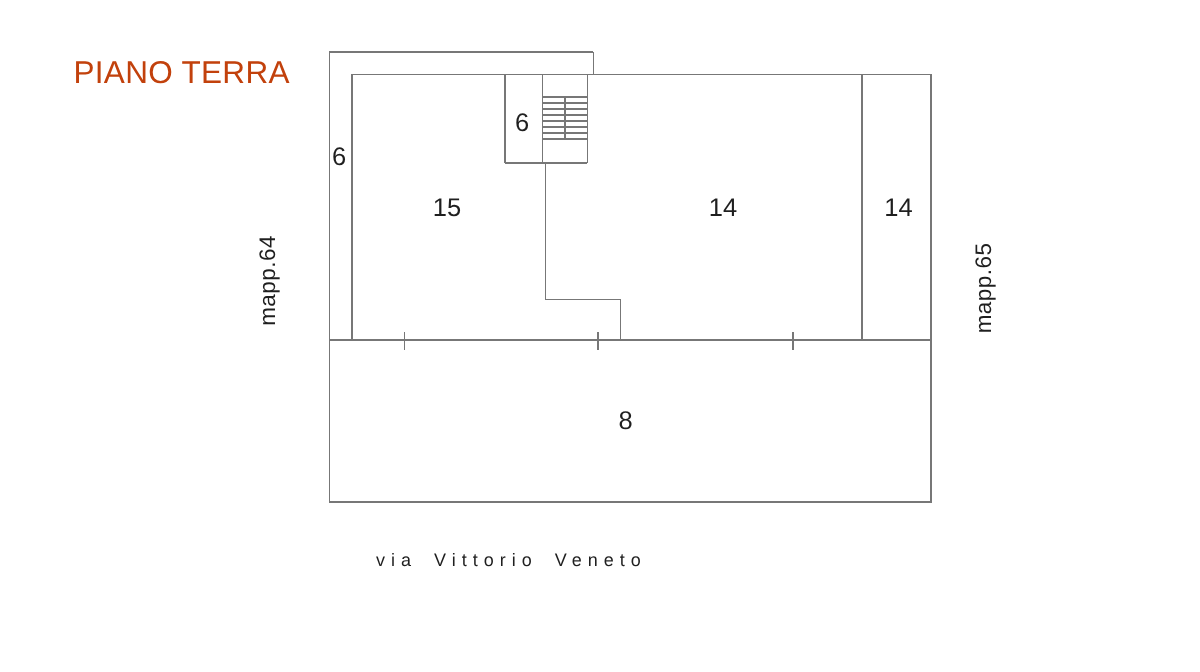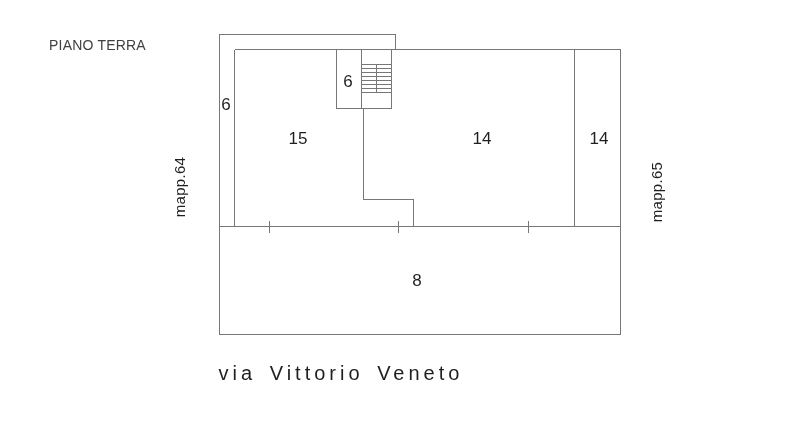--- a/index.html
+++ b/index.html
@@ -29,44 +29,44 @@
   .label {
     position: absolute;
     transform: translate(-50%, -50%);
     white-space: nowrap;
     color: #1f1f1f;
   }
   .title {
     position: absolute;
     left: 49px;
     top: 37px;
-    font-size: 14px;
+    font-size: 21px;
     letter-spacing: 0.2px;
-    color: #404040;
+    color: #c2410c;
     white-space: nowrap;
   }
   .room-number {
     font-size: 17px;
   }
   .lbl-corridor   { left: 226px; top: 105px; }
   .lbl-stair      { left: 348px; top: 82px;  }
   .lbl-room15     { left: 298px; top: 139px; text-align: center; }
   .lbl-room14     { left: 482px; top: 139px; }
   .lbl-annex14    { left: 599px; top: 139px; }
   .lbl-room8      { left: 417px; top: 281px; }
   .parcel {
     font-size: 15px;
     letter-spacing: 0.3px;
   }
   .lbl-mapp64 { left: 179px; top: 187px; transform: translate(-50%, -50%) rotate(-90deg); }
   .lbl-mapp65 { left: 656px; top: 192px; transform: translate(-50%, -50%) rotate(-90deg); }
   .street {
     left: 341px;
     top: 373px;
-    font-size: 20px;
+    font-size: 12px;
     letter-spacing: 4px;
     word-spacing: 4px;
   }
 </style>
 </head>
 <body>
 
 <div class="canvas">
 
   <div class="title">PIANO TERRA</div>

